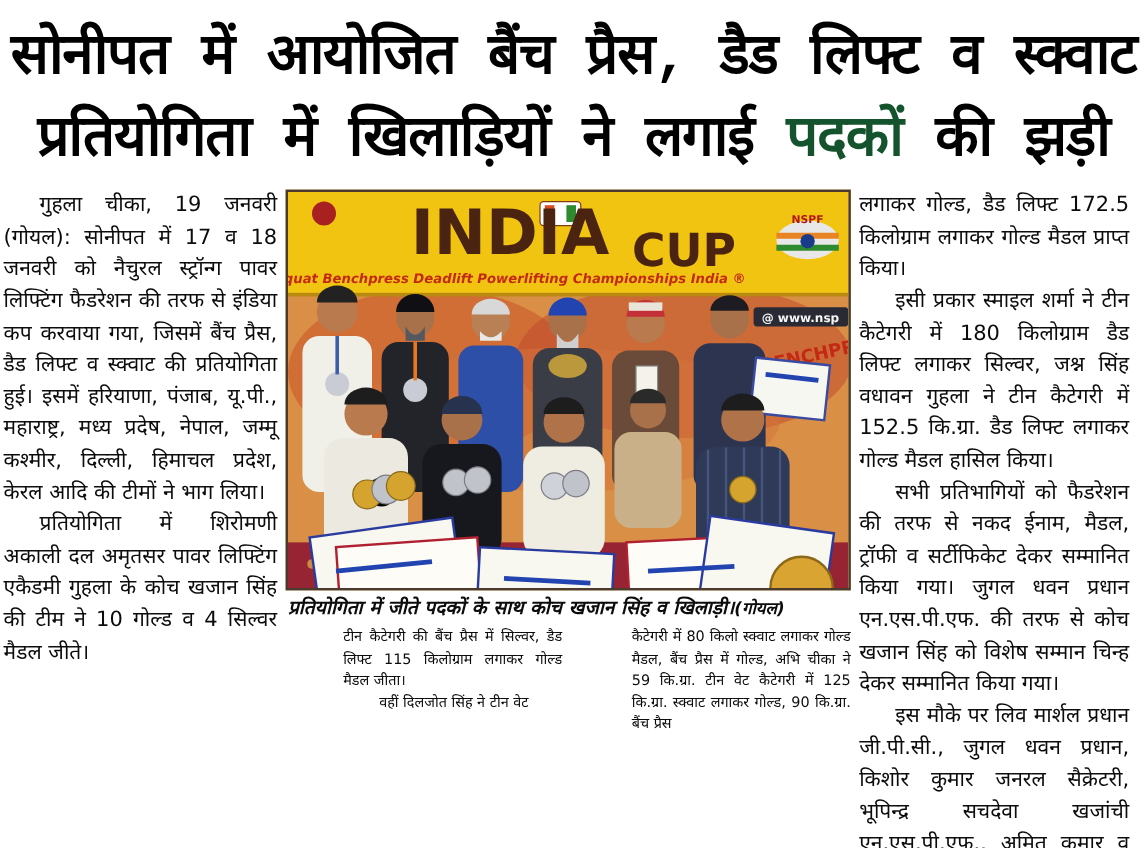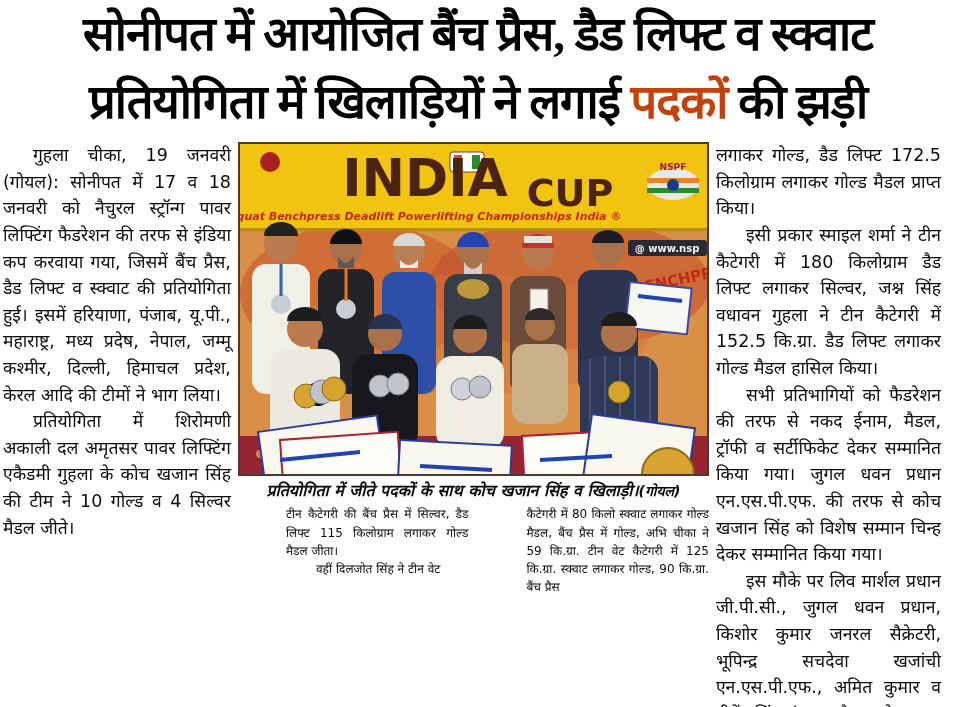--- a/index.html
+++ b/index.html
@@ -4,43 +4,43 @@
 <style>
   * { margin:0; padding:0; box-sizing:border-box; }
   html,body { background:#ffffff; }
   .page {
     width:956px; height:707px; background:#ffffff; overflow:hidden;
     font-family:"DejaVu Sans", sans-serif; color:#0c0c0c; position:relative;
   }
   
   .headline {
     text-align:center; font-weight:bold; color:#000;
-    font-size:47px; line-height:1.45; padding-top:0;
+    font-size:47px; line-height:1.45; padding-top:16px;
     letter-spacing:-1px;
-    font-family:Liberation Serif, serif;
+    font-family:Liberation Mono, monospace;
   }
   .headline .hl-line { display:block; white-space:nowrap; }
-  .hl-blue { color:#c2410c; }
+  .hl-blue { color:#14532d; }
   
   .content {
     display:flex; gap:7px; padding:6px 15px 0 3px; height:540px;
   }
   .col { text-align:justify; font-size:17.5px; line-height:1.52; }
   .col-left  { width:239px; }
   .col-right { width:236px; }
   .center    { width:471px; display:flex; flex-direction:column; }
   .para { text-indent:30px; }
   .para.noindent { text-indent:0; }
   
   .photo-frame {
     width:471px; height:334px; border:2px solid #4a3a30; background:#e8c05a;
     position:relative; overflow:hidden; flex:none;
   }
   .caption-row {
-    display:flex; justify-content:center; align-items:baseline;
+    display:flex; justify-content:flex-start; align-items:baseline;
     font-style:italic; font-weight:bold; font-size:16px; padding:3px 2px 2px 2px;
   }
   .caption-credit { font-size:14px; font-weight:bold; }
   .sub-cols { display:flex; gap:10px; margin-top:2px; }
   .sub-col { width:230px; text-align:justify; font-size:12px; line-height:1.52;margin-left:48px; }
 </style>
 </head>
 <body>
 
 <div class="page">

